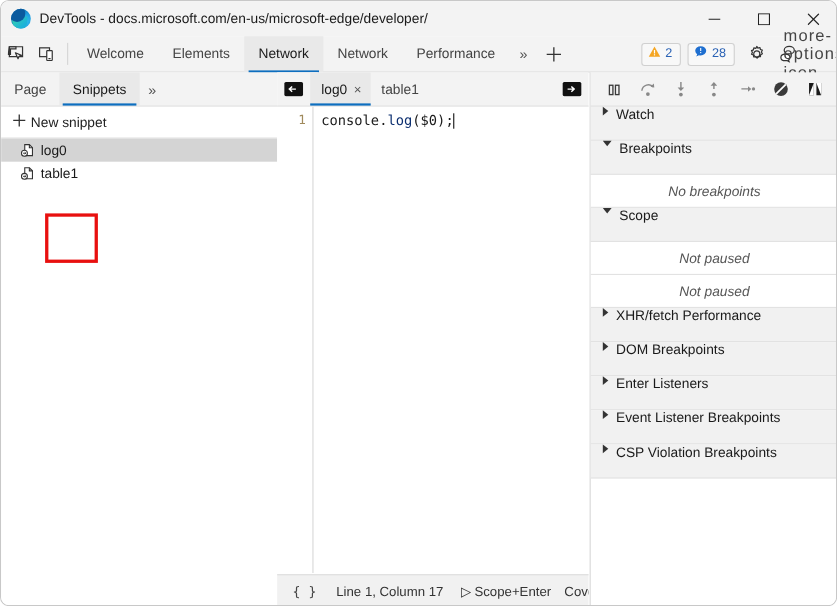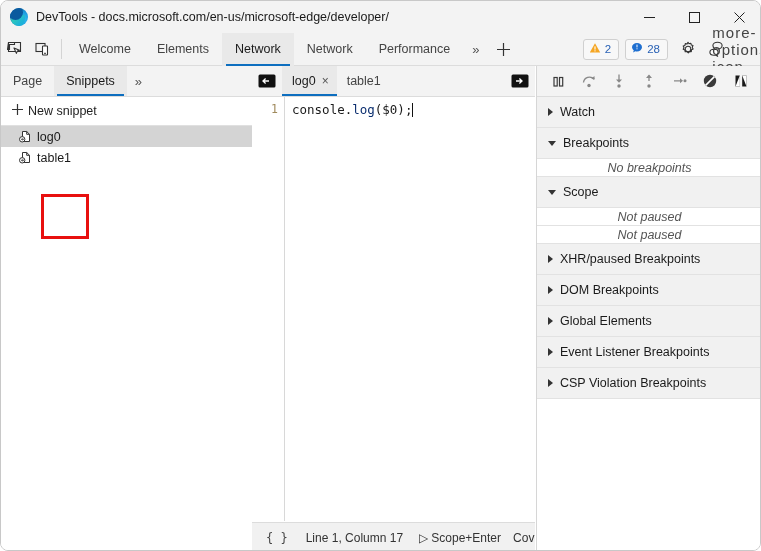--- a/index.html
+++ b/index.html
@@ -184,29 +184,29 @@
     position: absolute; left: 535px; top: 0; width: 226px; height: 486px;
     background: #fff; border-left: 1px solid #d6d6d6;
   }
   .dbg-toolbar {
     height: 31px; background: #f3f3f3; border-bottom: 1px solid #dcdcdc;
     display: flex; align-items: center; justify-content: space-around;
     padding: 0 6px;
   }
   .dbg-btn { width: 24px; height: 24px; display: flex; align-items: center; justify-content: center; }
   .acc-header {
-    height: 31px; display: flex; align-items: center; gap: 7px;
+    height: 31px; display: flex; align-items: flex-start; gap: 7px;
     padding-left: 11px; font-size: 12.5px; color: #1a1a1a;
     background: #f1f1f1; border-bottom: 1px solid #e2e2e2;
   }
   .tri { width: 0; height: 0; flex: none; }
   .tri.right { border-left: 5.5px solid #333; border-top: 4px solid transparent; border-bottom: 4px solid transparent; }
   .tri.down { border-top: 5.5px solid #333; border-left: 4px solid transparent; border-right: 4px solid transparent; }
   .acc-empty {
-    height: 18px; display: flex; align-items: center; justify-content: center;
+    height: 30px; display: flex; align-items: center; justify-content: center;
     font-size: 12.5px; font-style: italic; color: #555;
     background: #fff; border-bottom: 1px solid #e2e2e2;
   }
 </style>
 </head>
 <body>
 
 <div class="window">
 
   <div class="titlebar">
@@ -470,29 +470,29 @@
         <div class="acc-header">
           <span class="tri down"></span>
           <span>Scope</span>
         </div>
         <div class="acc-empty">Not paused</div>
 
         <div class="acc-empty">Not paused</div>
 
         <div class="acc-header">
           <span class="tri right"></span>
-          <span>XHR/paused Breakpoints</span>
+          <span>XHR/fetch Performance</span>
         </div>
         <div class="acc-header">
           <span class="tri right"></span>
           <span>DOM Breakpoints</span>
         </div>
         <div class="acc-header">
           <span class="tri right"></span>
-          <span>Global Elements</span>
+          <span>Enter Listeners</span>
         </div>
         <div class="acc-header">
           <span class="tri right"></span>
           <span>Event Listener Breakpoints</span>
         </div>
         <div class="acc-header">
           <span class="tri right"></span>
           <span>CSP Violation Breakpoints</span>
         </div>
       </div>

